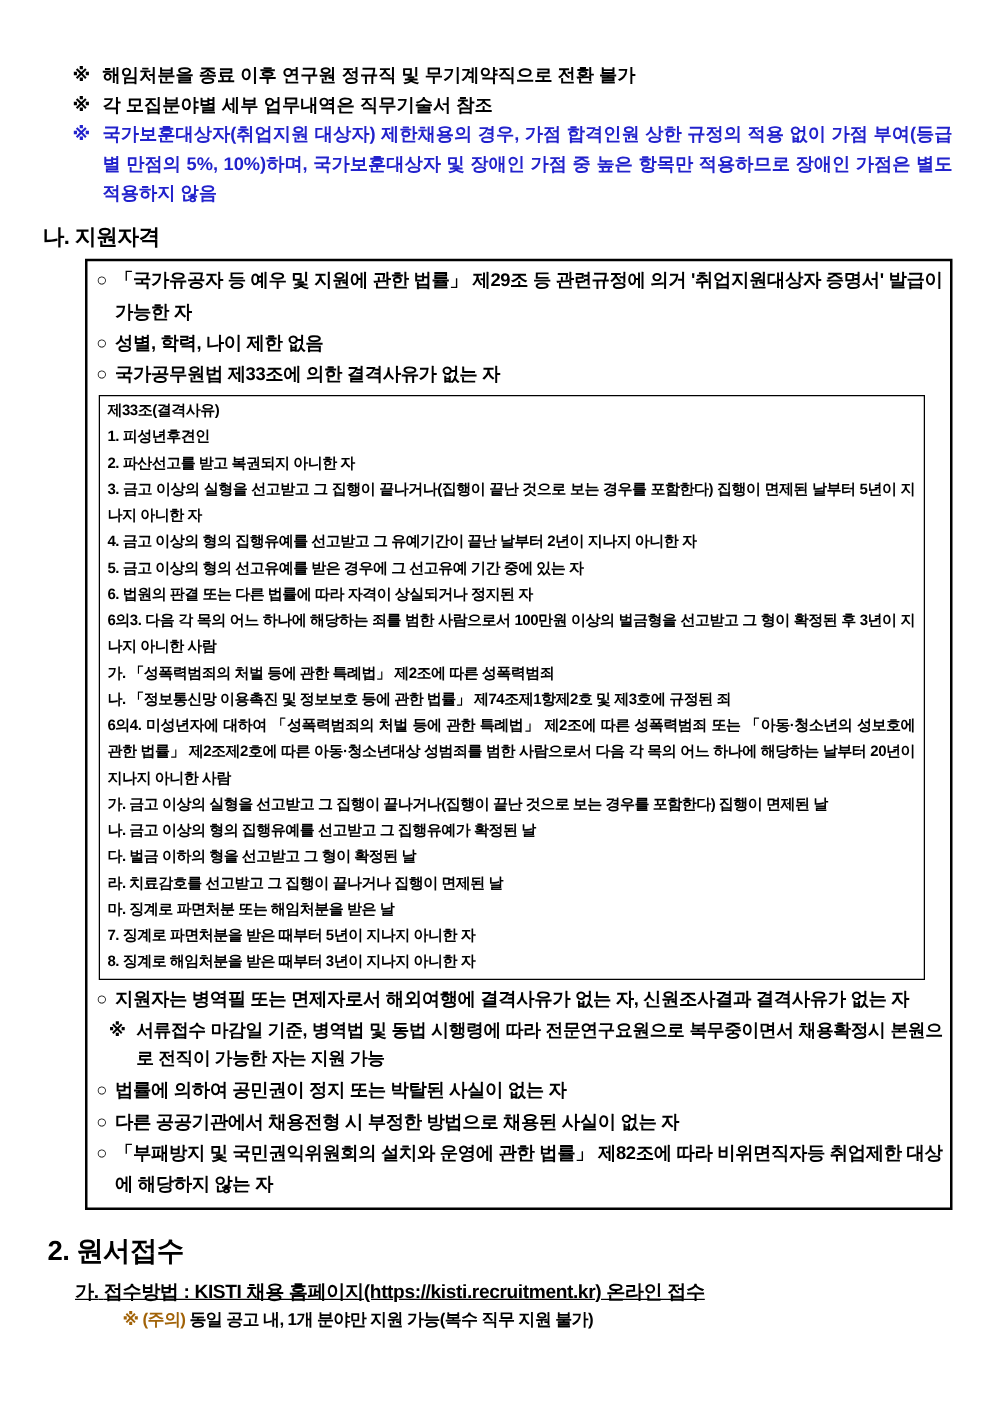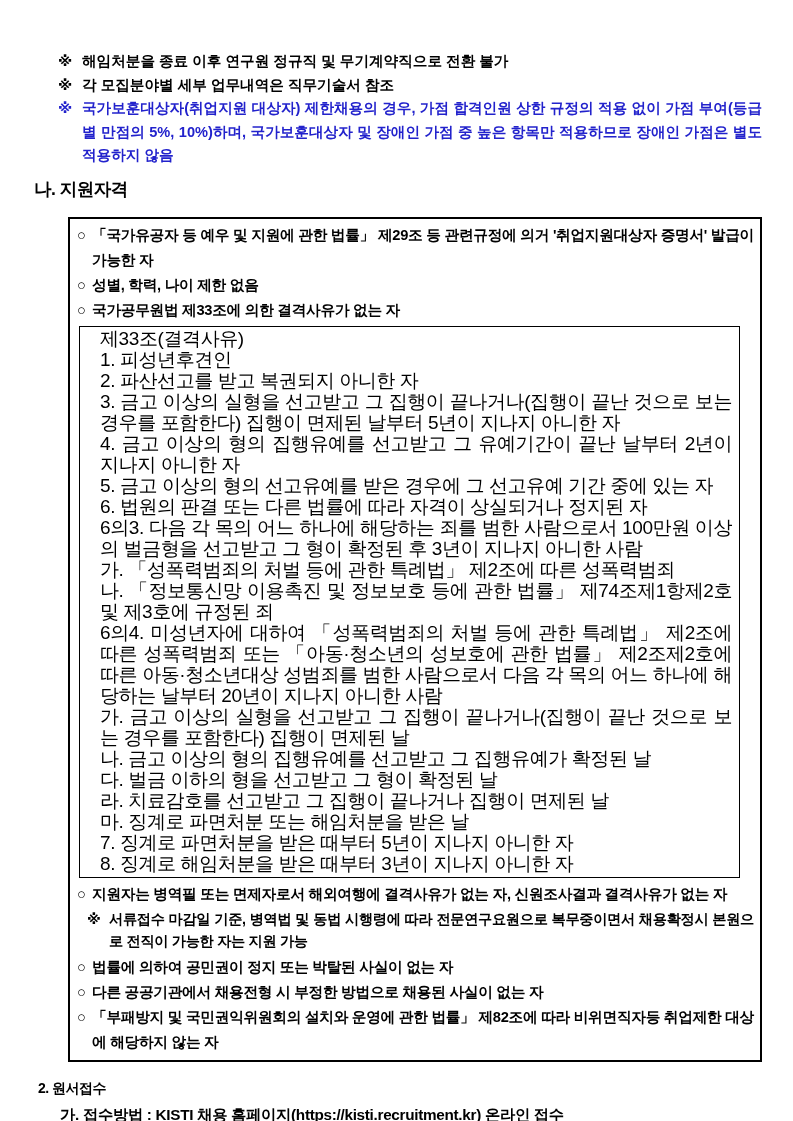--- a/index.html
+++ b/index.html
@@ -12,47 +12,47 @@
   }
   
   .notes { margin-left: 24px; }
   .note-row { display: flex; font-weight: 700; font-size: 14.6px; line-height: 23.5px; }
   .note-row .marker { flex: none; width: 24px; }
   .note-row .note-text { flex: 1; text-align: justify; }
   .blue { color: #2222cc; }
   .red { color: #a16207; }
 
   
-  .q-heading { margin: 9px 0 16px 0; font-size: 17.5px; font-weight: 800; letter-spacing: -0.5px; }
+  .q-heading { margin: 9px 0 6px 0; font-size: 17.5px; font-weight: 800; letter-spacing: -0.5px; }
 
   
   .outer-box {
     margin-left: 34px; width: 694px;
     border: 2px solid #000;
     padding: 4px 6px 5px 7px;
   }
   .bullet-row { display: flex; font-weight: 700; font-size: 14.7px; line-height: 25px; letter-spacing: -0.3px; }
   .bullet-row .marker { flex: none; width: 15px; }
   .bullet-row .bullet-text { flex: 1; text-align: justify; }
   .bullet-row.sub { margin-left: 10px; font-size: 14.2px; line-height: 22.5px; padding: 1px 0 2px 0; }
   .bullet-row.sub .marker { width: 22px; }
 
   
   .inner-box {
     border: 1.5px solid #000;
     margin: 3px 14px 4px 2px;
-    padding: 1px 7px 3px 20px;
-    font-weight: 400; font-size: 19px; line-height: 21px; letter-spacing: -0.4px;
+    padding: 1px 7px 3px 6px;
+    font-weight: 700; font-size: 12px; line-height: 21px; letter-spacing: -0.4px;
   }
   .clause-title { text-align: left; }
   .clause-line { text-align: justify; }
 
   
   .apply { margin-top: 18px; }
-  .apply-heading { margin-left: 4px; font-size: 14px; font-weight: 800; letter-spacing: -0.5px; }
+  .apply-heading { margin-left: 4px; font-size: 22px; font-weight: 800; letter-spacing: -0.5px; }
   .apply-method { margin: 7px 0 0 26px; font-size: 15.3px; font-weight: 700; letter-spacing: -0.3px; text-decoration: underline; }
   .apply-method-note { margin: 3px 0 0 64px; font-size: 13.6px; font-weight: 700; letter-spacing: -0.5px; }
 </style>
 </head>
 <body>
 
 <div class="page">
 
   <div class="notes">
     <div class="note-row">

